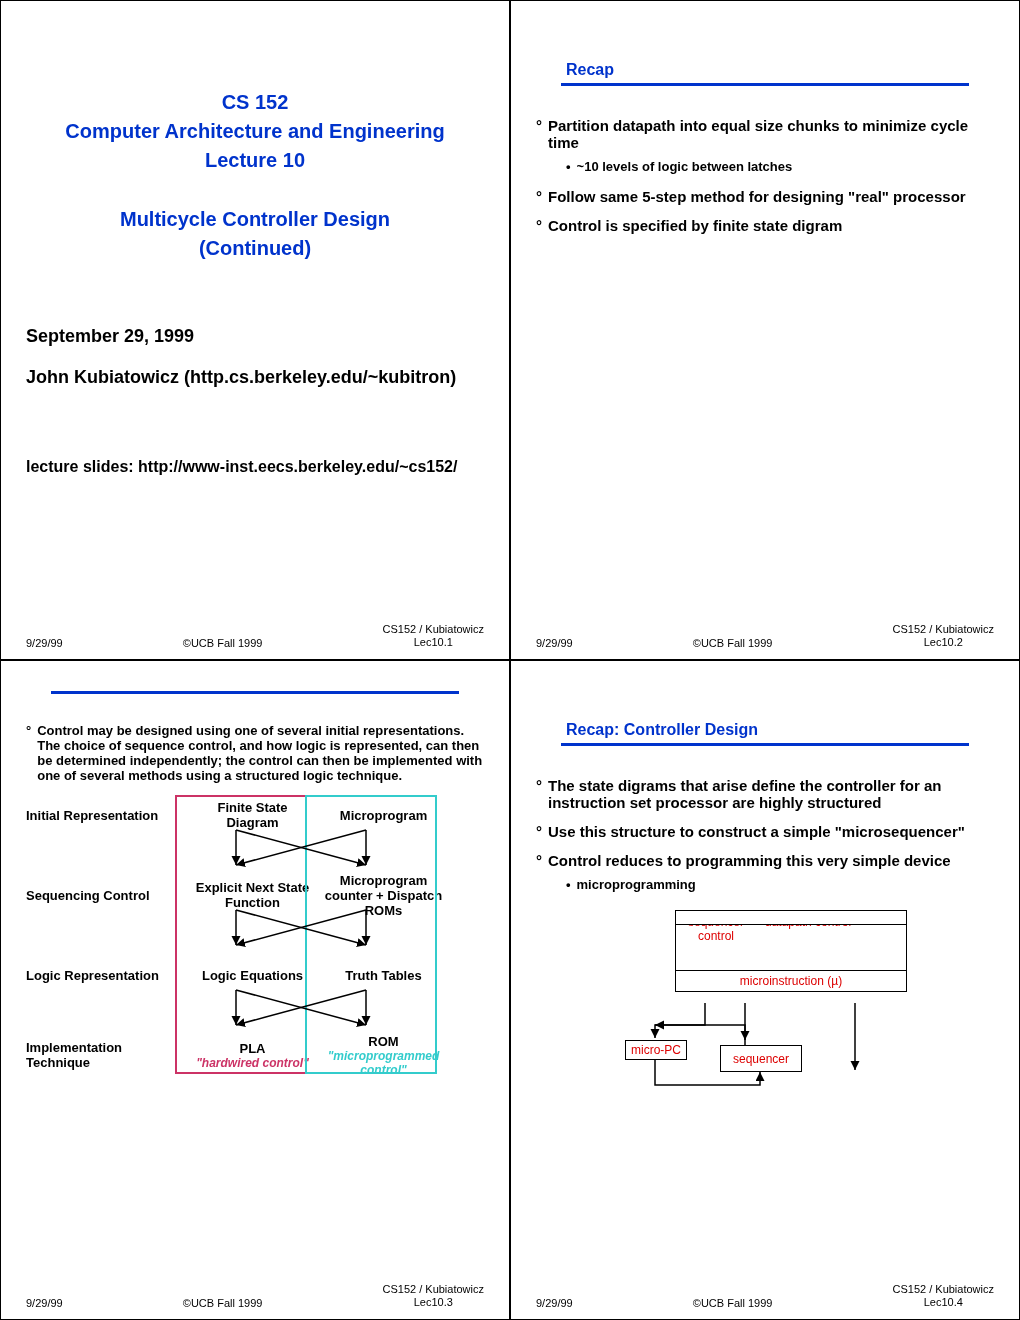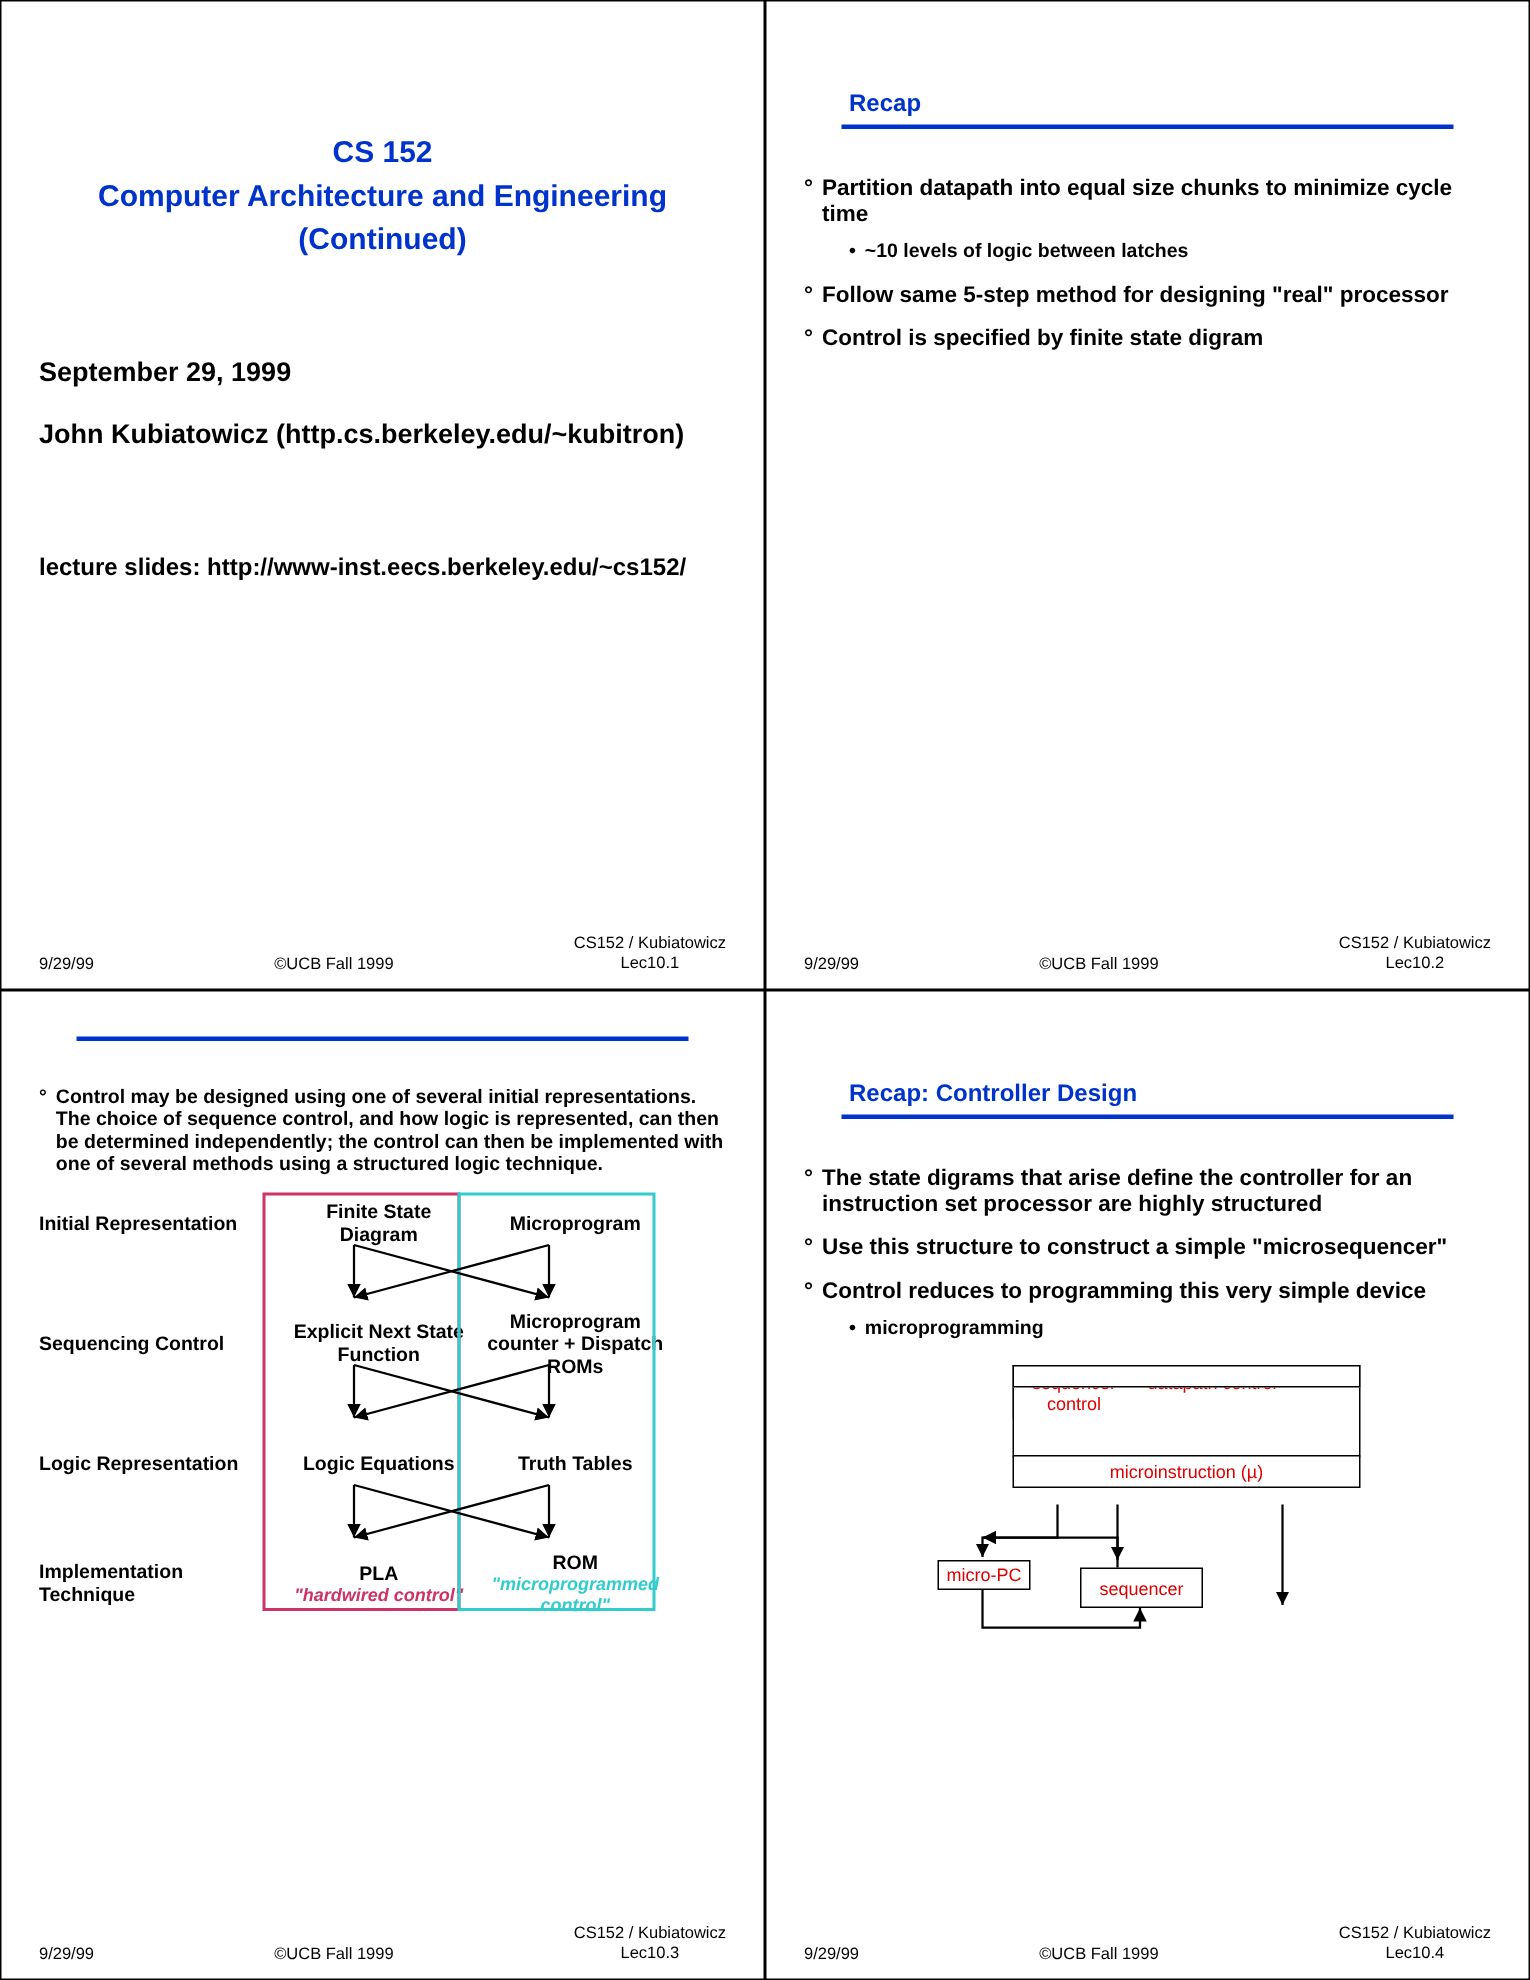--- a/index.html
+++ b/index.html
@@ -144,20 +144,22 @@
   .redtxt { color: #d00; }
 </style>
 </head>
 <body>
 
 <div class="page">
 
   <div class="slide">
     <div class="title-center">CS 152</div>
     <div class="title-center" style="margin-top:0">Computer Architecture and Engineering</div>
+    <div class="title-center" style="margin-top:0">Lecture 10</div>
+    <div class="title-center" style="margin-top:30px">Multicycle Controller Design</div>
     <div class="title-center" style="margin-top:0">(Continued)</div>
     <div class="title-center-black" style="margin-top:60px">September 29, 1999</div>
     <div class="title-center-black">John Kubiatowicz (http.cs.berkeley.edu/~kubitron)</div>
     <div class="sub-black" style="margin-top:60px">lecture slides: http://www-inst.eecs.berkeley.edu/~cs152/</div>
     <div class="footer">
       <span>9/29/99</span>
       <span>©UCB Fall 1999</span>
       <span class="right"><span>CS152 / Kubiatowicz</span><br><span>Lec10.1</span></span>
     </div>
   </div>

